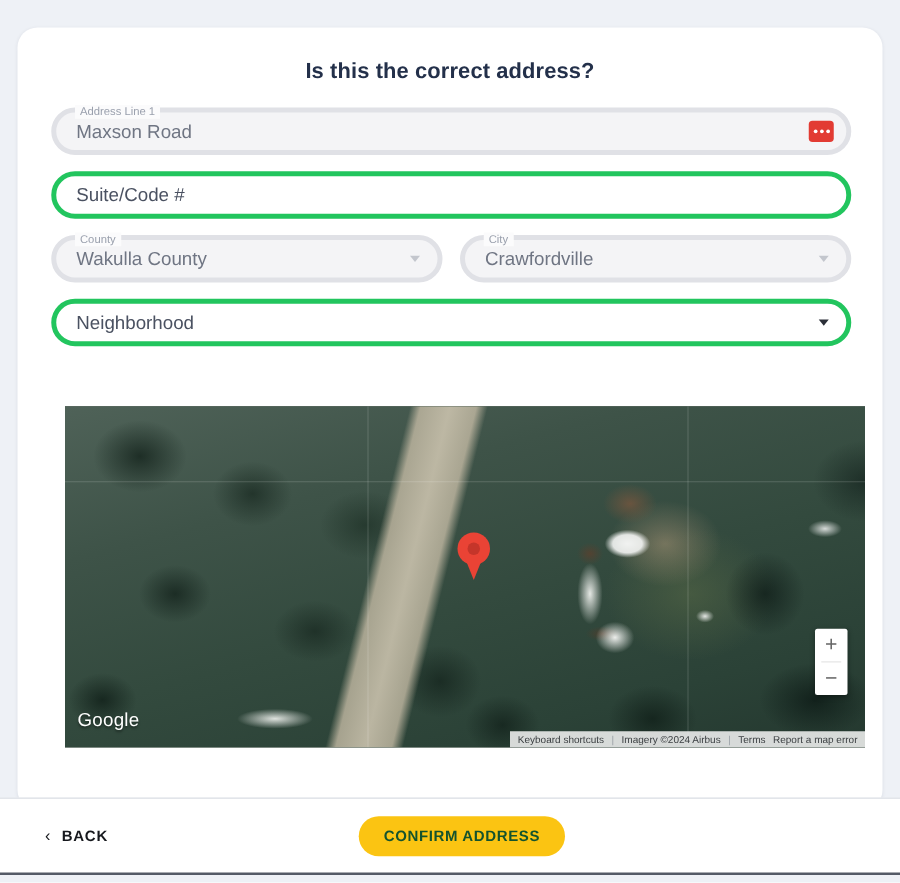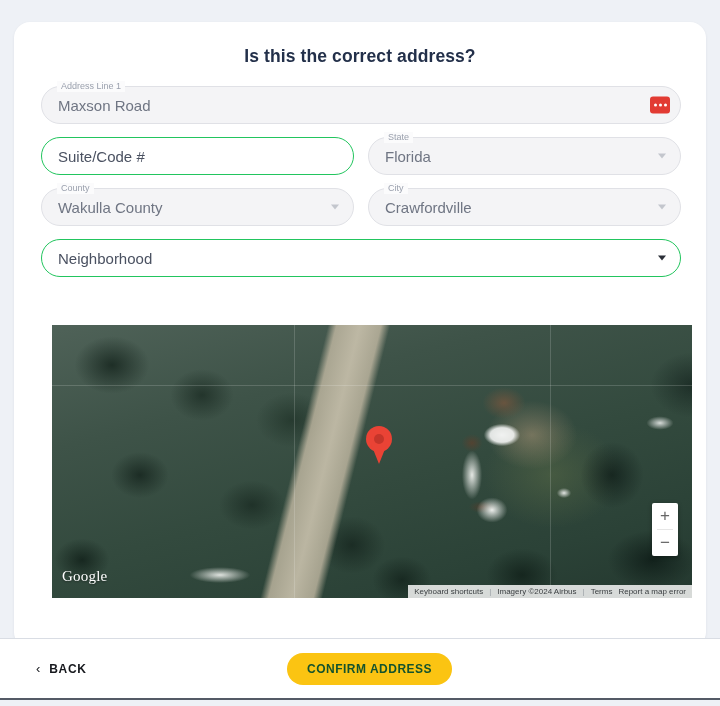--- a/index.html
+++ b/index.html
@@ -47,21 +47,21 @@
     gap: 14px;
     margin-bottom: 13px;
   }
   .col { flex: 1 1 0; min-width: 0; }
   .col-full { width: 100%; }
 
   
   .field {
     position: relative;
     height: 38px;
-    border: 1px solid #22c55e;
+    border: 4px solid #22c55e;
     border-radius: 19px;
     background: #ffffff;
     display: flex;
     align-items: center;
     padding: 0 16px;
     text-align: center;
   }
   .field.filled {
     background: #f4f4f6;
     border-color: #e0e1e6;
@@ -211,21 +211,21 @@
     width: 10px; height: 10px;
     border-radius: 50%;
     background: #c5352a;
   }
   .google-logo {
     position: absolute;
     left: 10px;
     bottom: 13px;
     color: #ffffff;
     font-size: 15px;
-    font-family: Liberation Serif, serif;
+    font-family: Liberation Sans, sans-serif;
     letter-spacing: .2px;
     text-shadow: 0 1px 2px rgba(0,0,0,.45);
   }
   .zoom-ctrl {
     position: absolute;
     right: 14px;
     bottom: 42px;
     width: 26px;
     background: #ffffff;
     border-radius: 2px;
@@ -340,27 +340,20 @@
             <i data-name="dot-3"></i>
           </span>
         </div>
       </div>
     </div>
 
     <div class="row" data-name="form-row-suite-state">
       <div class="col" data-name="field-wrapper-suite-unit">
         <div class="field empty" data-name="suite-unit-field">
           <span class="value" data-name="suite-unit-value">Suite/Code #</span>
-        </div>
-      </div>
-      <div class="col" data-name="field-wrapper-state">
-        <div class="field filled" data-name="state-select">
-          <span class="flabel" data-name="state-label">State</span>
-          <span class="value" data-name="state-value">Florida</span>
-          <span class="caret" data-name="chevron-down-icon"></span>
         </div>
       </div>
     </div>
 
     <div class="row" data-name="form-row-county-city">
       <div class="col" data-name="field-wrapper-county">
         <div class="field filled" data-name="county-select">
           <span class="flabel" data-name="county-label">County</span>
           <span class="value" data-name="county-value">Wakulla County</span>
           <span class="caret" data-name="chevron-down-icon"></span>

